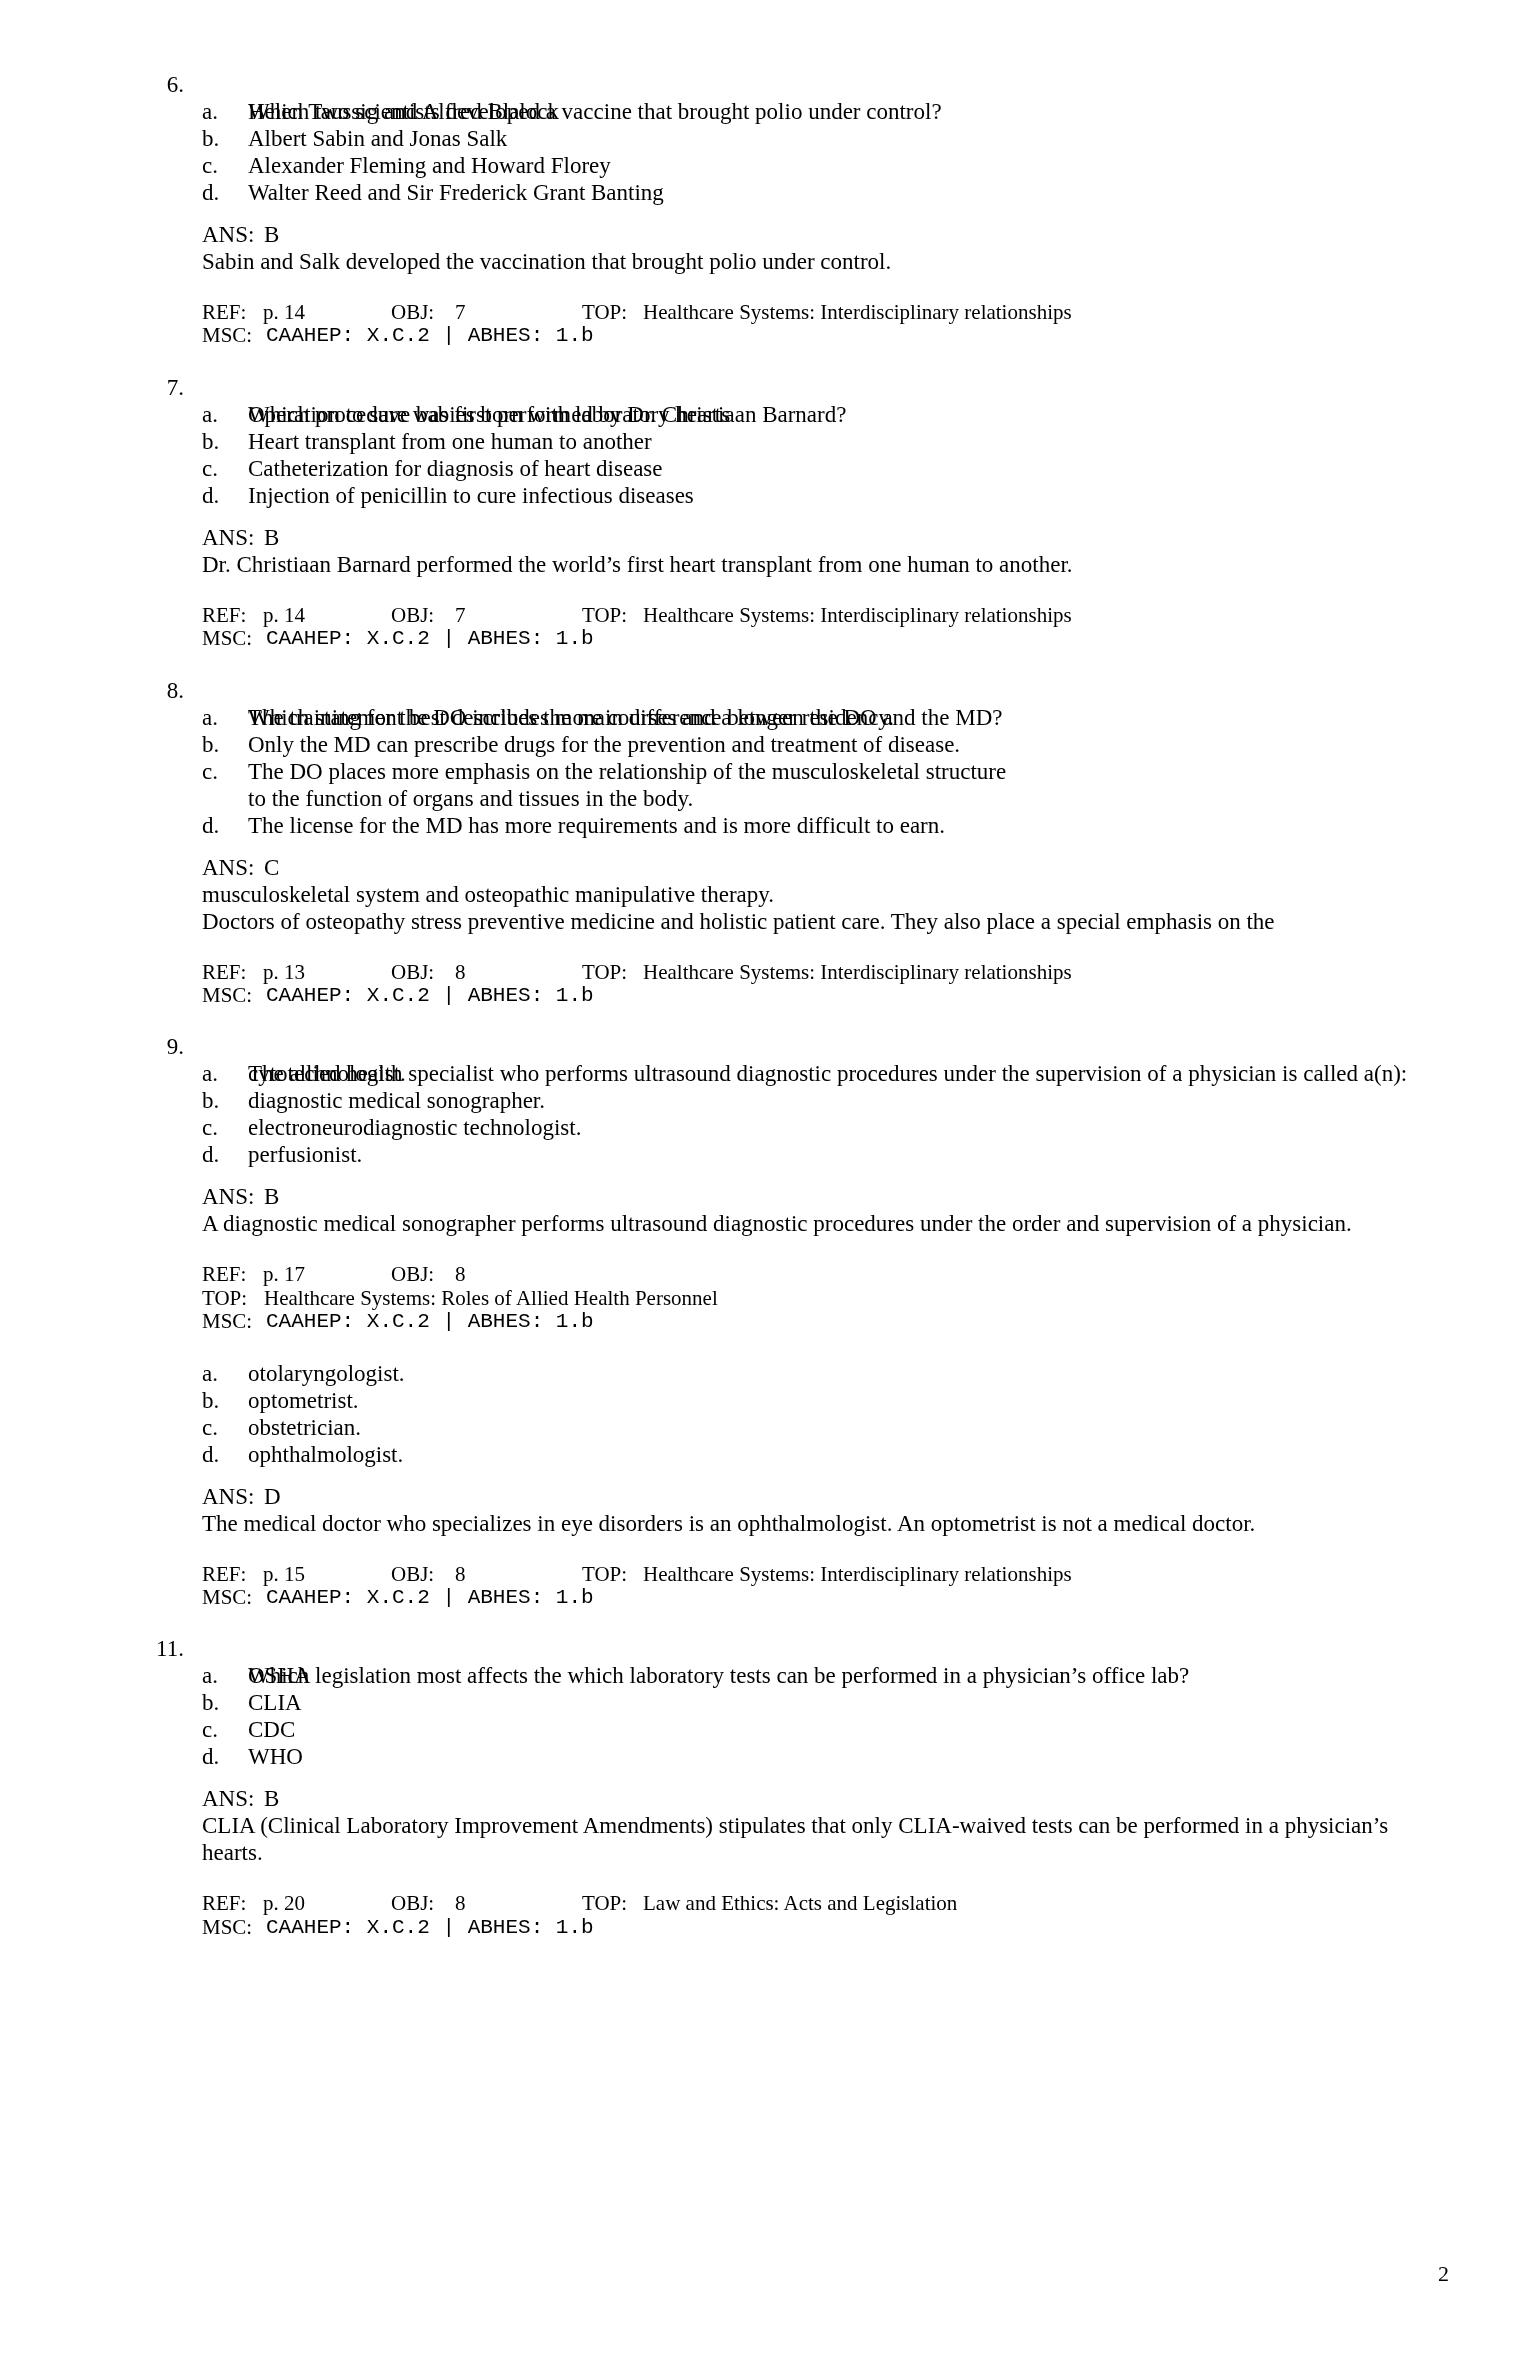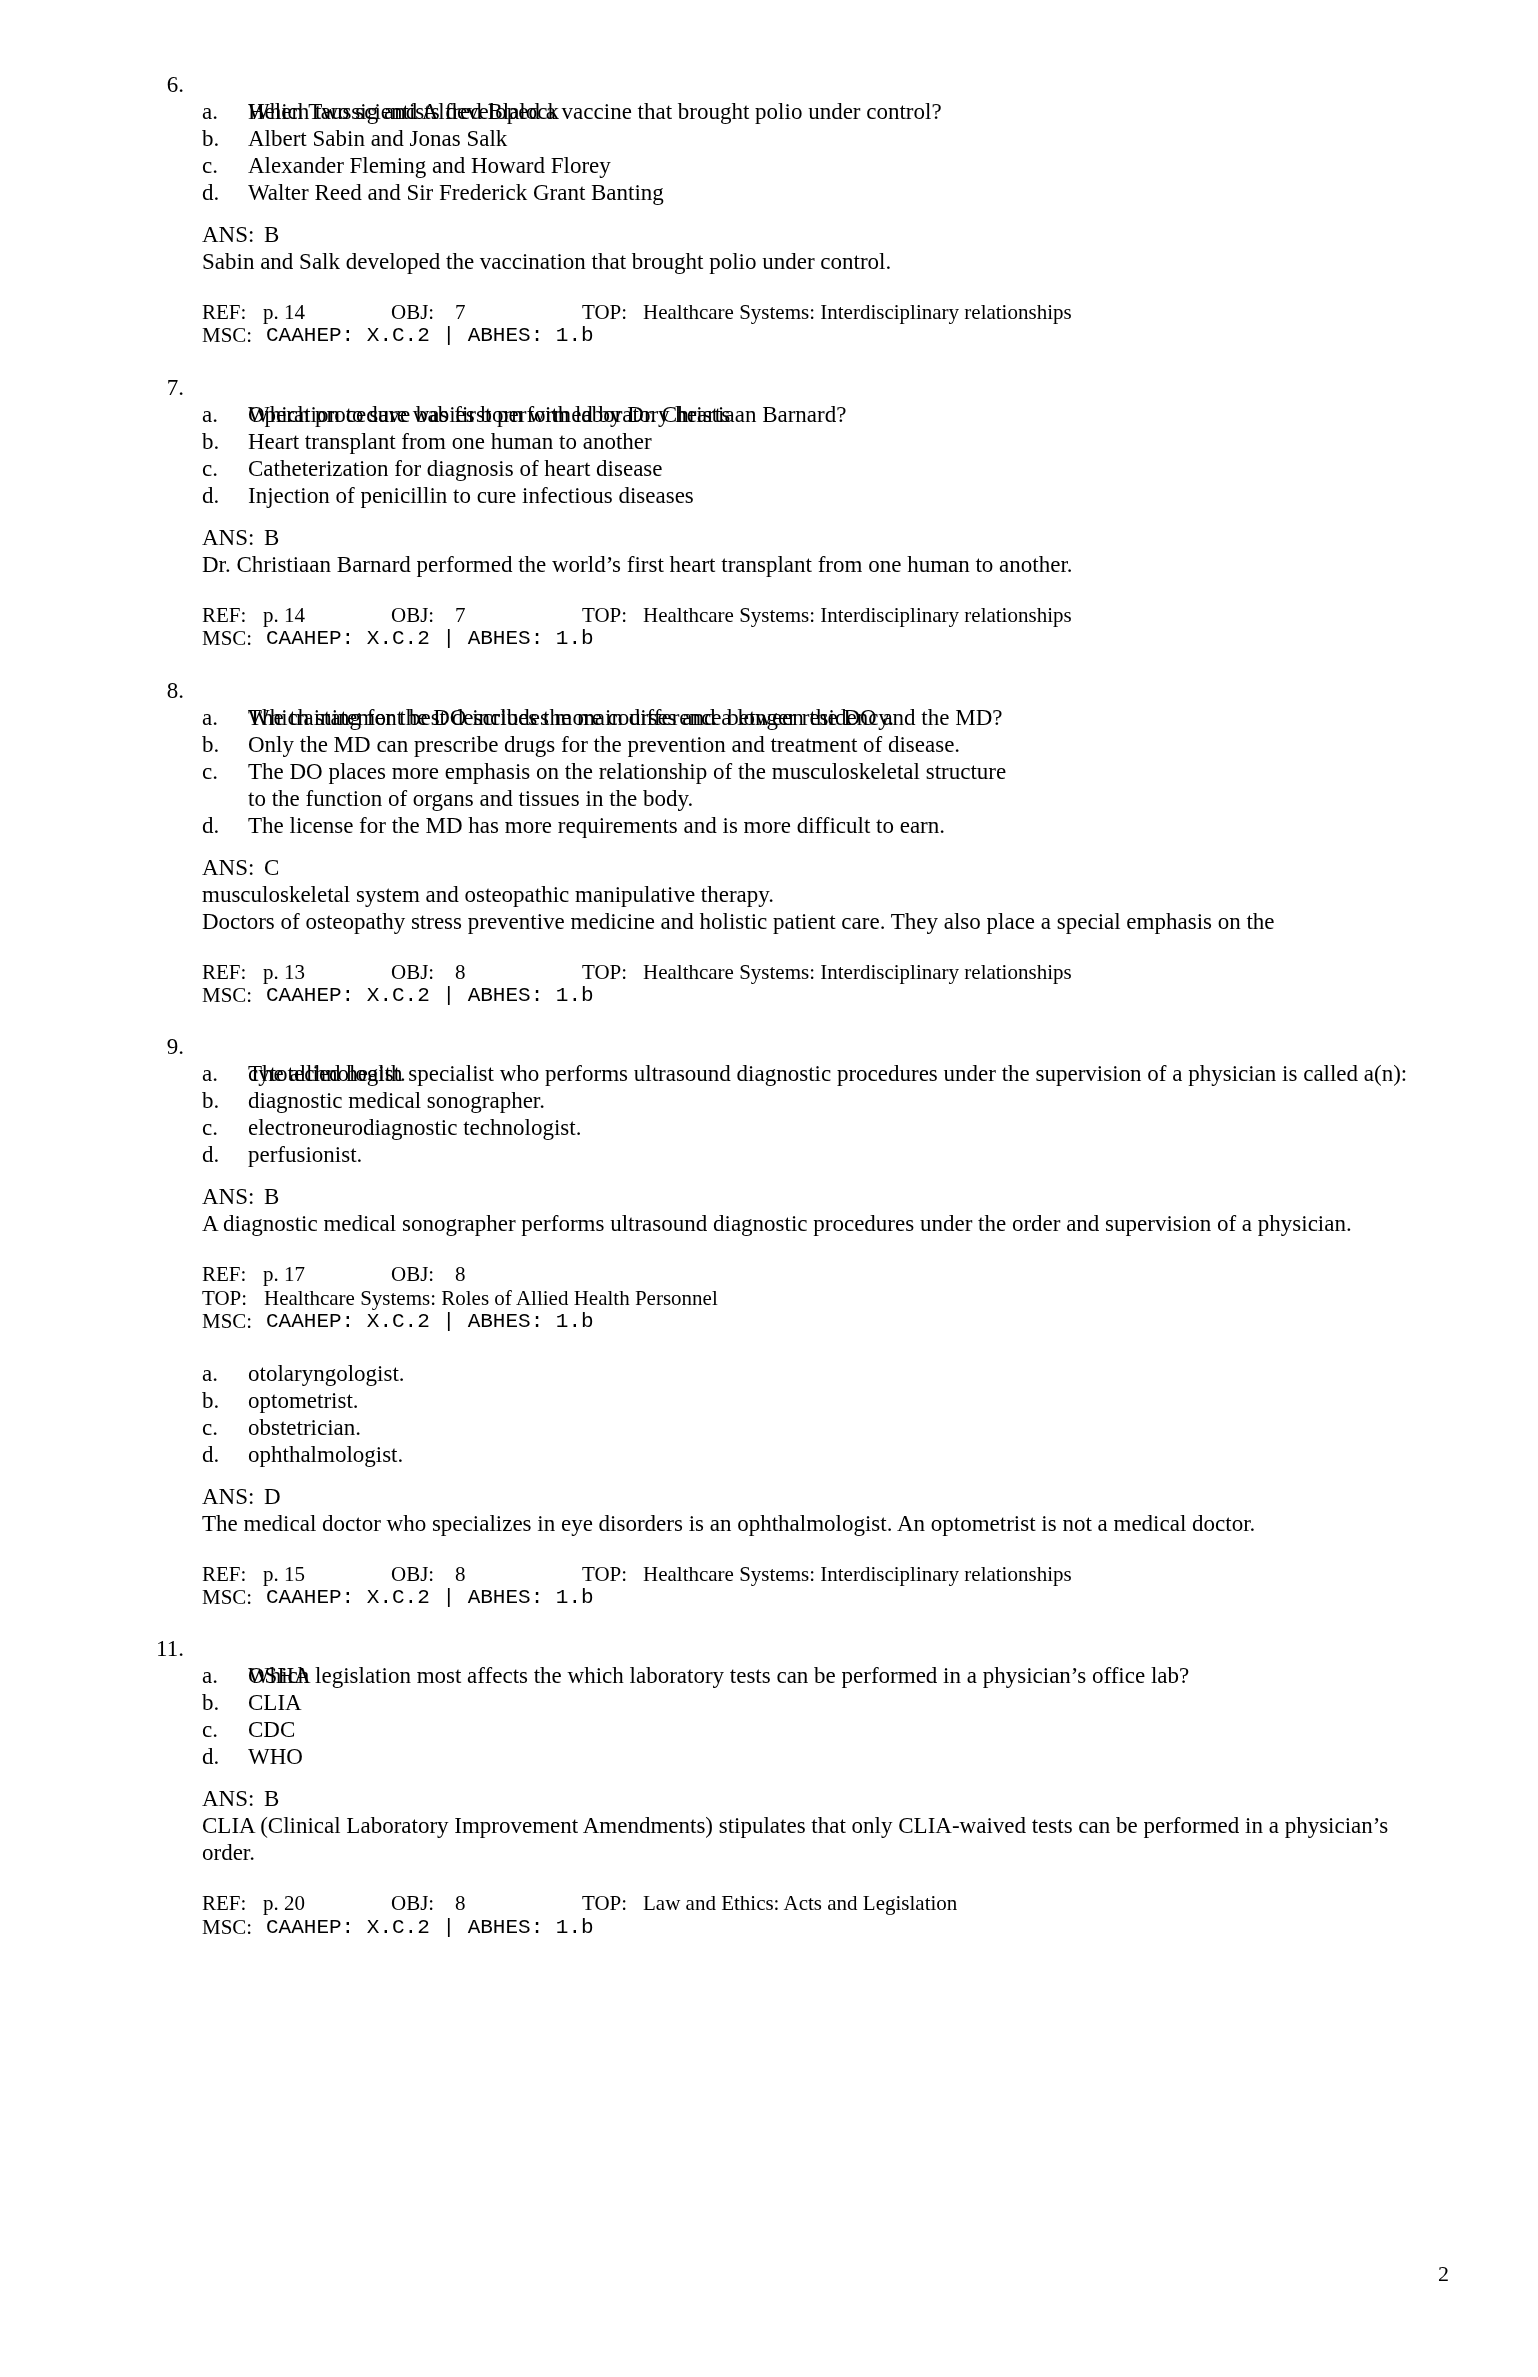--- a/index.html
+++ b/index.html
@@ -210,21 +210,21 @@
     <div class="question">
       <div class="line">
         <span class="q-num">11.</span><span>Which legislation most affects the which laboratory tests can be performed in a physician’s office lab?</span>
       </div>
       <div class="line"><span class="opt-letter">a.</span><span class="opt-text">OSHA</span></div>
       <div class="line"><span class="opt-letter">b.</span><span class="opt-text">CLIA</span></div>
       <div class="line"><span class="opt-letter">c.</span><span class="opt-text">CDC</span></div>
       <div class="line"><span class="opt-letter">d.</span><span class="opt-text">WHO</span></div>
       <div class="line ans-row"><span class="ans-label">ANS:</span><span class="ans-value">B</span></div>
       <div class="line">CLIA (Clinical Laboratory Improvement Amendments) stipulates that only CLIA-waived tests can be performed in a physician’s</div>
-      <div class="line">order.</div>
+      <div class="line">hearts.</div>
       <div class="meta-block">
         <div class="meta">
           <span class="m-ref-l">REF:</span><span class="m-ref-v">p. 20</span>
           <span class="m-obj-l">OBJ:</span><span class="m-obj-v">8</span>
           <span class="m-top-l">TOP:</span><span class="m-top-v">Law and Ethics: Acts and Legislation</span>
         </div>
         <div class="meta">
           <span class="m-msc-l">MSC:</span><span class="m-msc-v">CAAHEP: X.C.2 | ABHES: 1.b</span>
         </div>
       </div>

